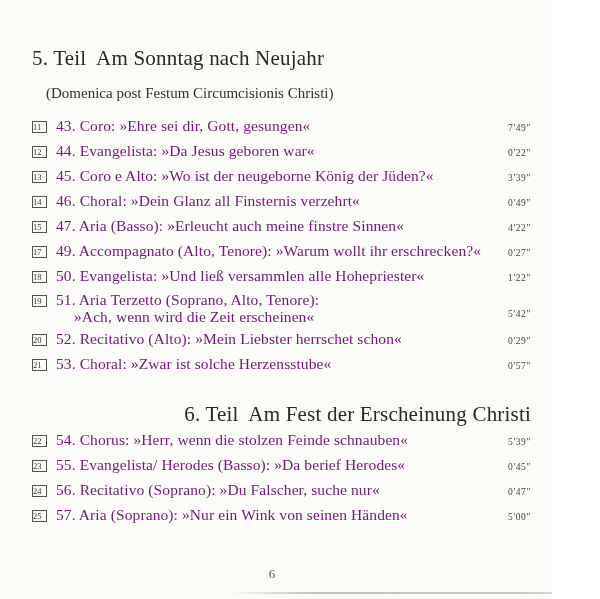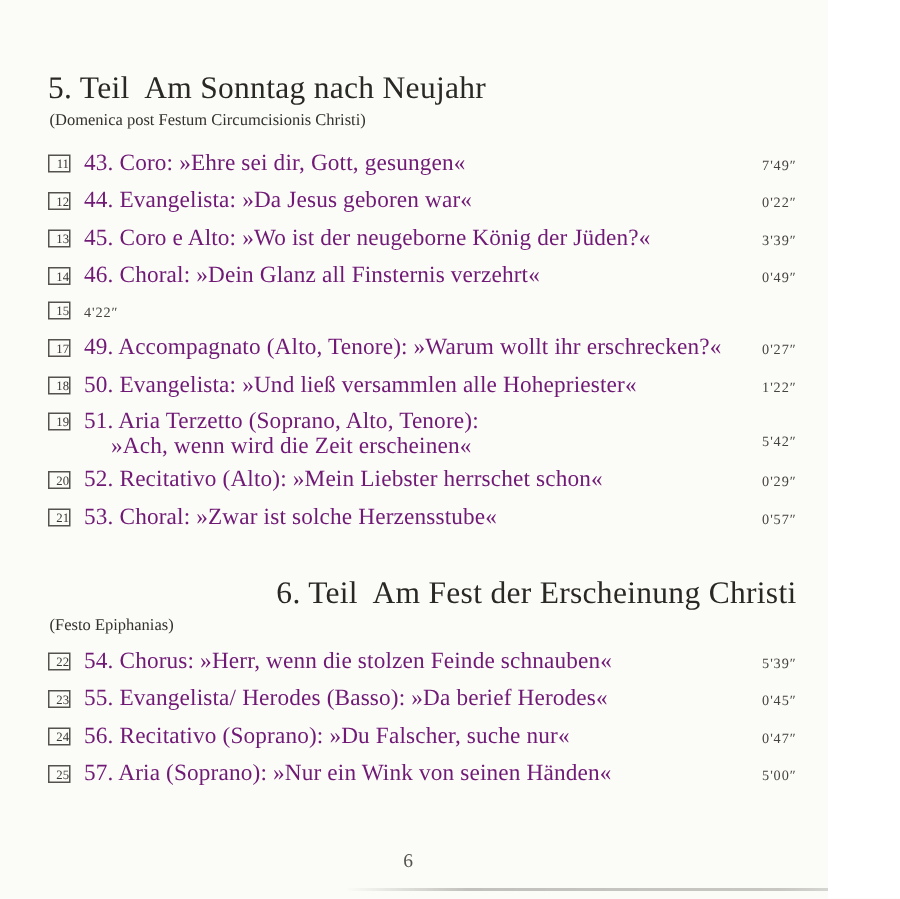--- a/index.html
+++ b/index.html
@@ -18,43 +18,43 @@
     font-size:21px;
     font-weight:normal;
     line-height:23px;
     letter-spacing:0.2px;
     color:#2a2824;
     white-space:pre-wrap;
   }
   .sec-title.first{margin-top:47px;}
   .sec-title.second{margin-top:28px;text-align:right;}
   .sec-subtitle{
-    margin:1px;
-    font-size:11px;
+    margin:14px;
+    font-size:15px;
     line-height:19px;
     color:#33312c;
     white-space:pre-wrap;
   }
   .tracklist{margin-top:10px;}
   .tracklist.second{margin-top:5px;}
   .row{
     display:flex;
     align-items:baseline;
     line-height:18px;
     margin-bottom:5px;
   }
   .row-2line{margin-top:2px;}
   .tnum{
     flex:none;
     box-sizing:border-box;
     width:15px;height:12px;
     border:1px solid #54524c;
     font-size:8.5px;
     line-height:10px;
-    text-align:right;
+    text-align:left;
     color:#3a3833;
     margin-right:9px;
     position:relative;top:-1px;
     background:transparent;
   }
   .ttl{
     flex:1;
     font-size:15.5px;
     color:#701a75;
     letter-spacing:0.1px;
@@ -113,20 +113,21 @@
       <span class="ttl">45. Coro e Alto: »Wo ist der neugeborne König der Jüden?«</span>
       <span class="dur">3'39″</span>
     </div>
     <div class="row">
       <span class="tnum">14</span>
       <span class="ttl">46. Choral: »Dein Glanz all Finsternis verzehrt«</span>
       <span class="dur">0'49″</span>
     </div>
     <div class="row">
       <span class="tnum">15</span>
+      <span class="ttl">47. Aria (Basso): »Erleucht auch meine finstre Sinnen«</span>
       <span class="dur">4'22″</span>
     </div>
     <div class="row">
       <span class="tnum">17</span>
       <span class="ttl">49. Accompagnato (Alto, Tenore): »Warum wollt ihr erschrecken?«</span>
       <span class="dur">0'27″</span>
     </div>
     <div class="row">
       <span class="tnum">18</span>
       <span class="ttl">50. Evangelista: »Und ließ versammlen alle Hohepriester«</span>
@@ -146,21 +147,20 @@
       <span class="dur">0'29″</span>
     </div>
     <div class="row">
       <span class="tnum">21</span>
       <span class="ttl">53. Choral: »Zwar ist solche Herzensstube«</span>
       <span class="dur">0'57″</span>
     </div>
   </div>
 
   <h1 class="sec-title second">6. Teil  Am Fest der Erscheinung Christi</h1>
-  <p class="sec-subtitle">(Festo Epiphanias)</p>
 
   <div class="tracklist second">
     <div class="row">
       <span class="tnum">22</span>
       <span class="ttl">54. Chorus: »Herr, wenn die stolzen Feinde schnauben«</span>
       <span class="dur">5'39″</span>
     </div>
     <div class="row">
       <span class="tnum">23</span>
       <span class="ttl">55. Evangelista/ Herodes (Basso): »Da berief Herodes«</span>

